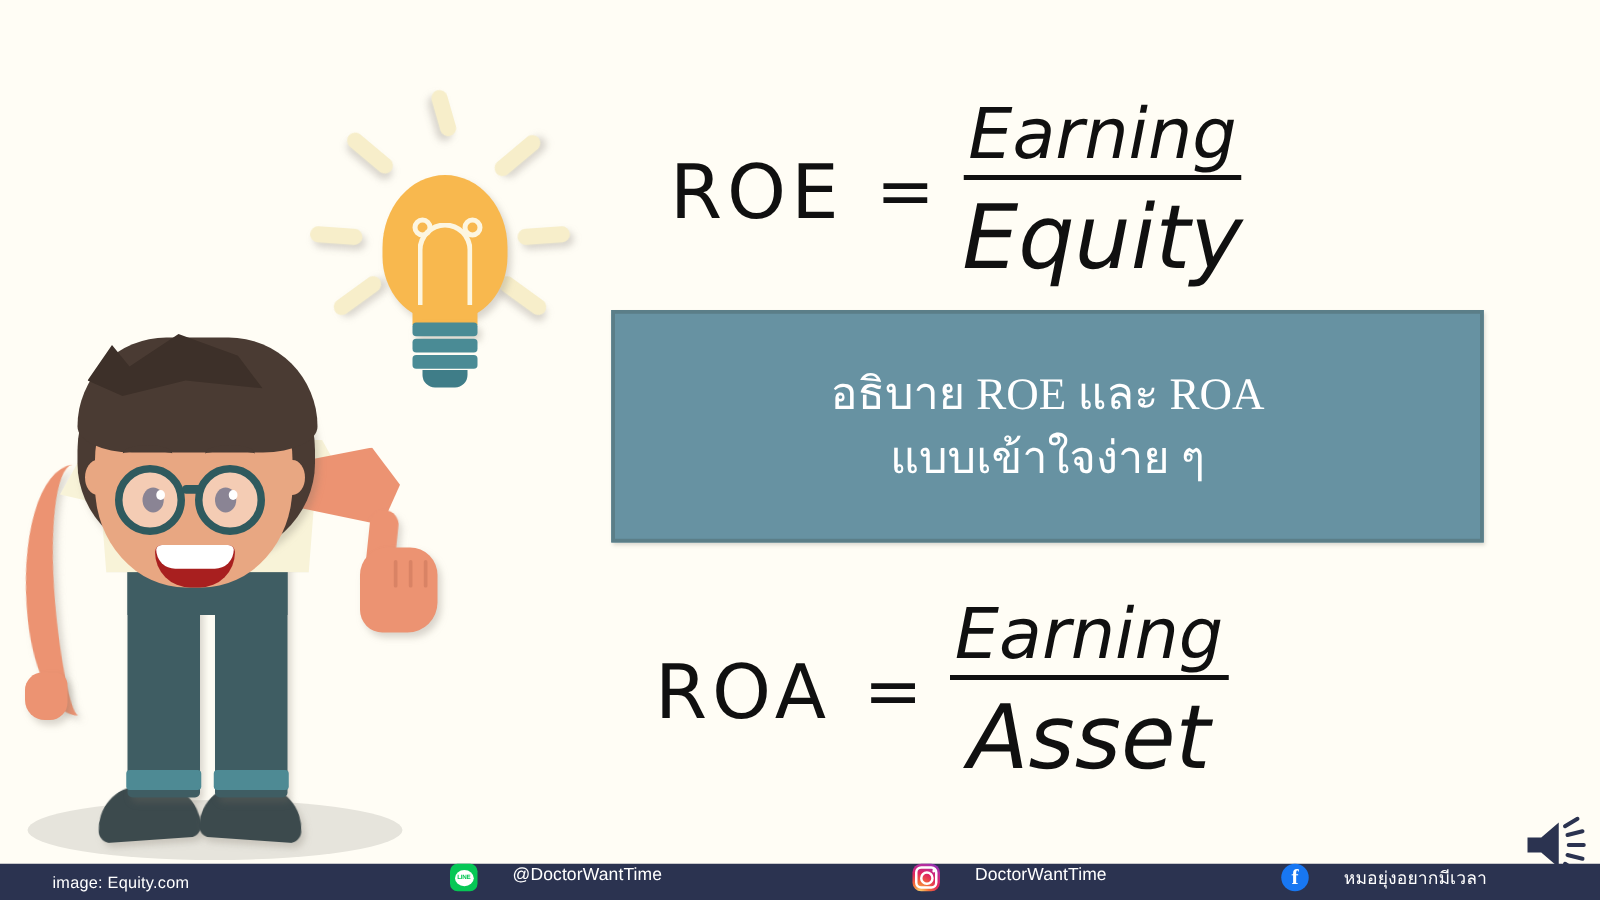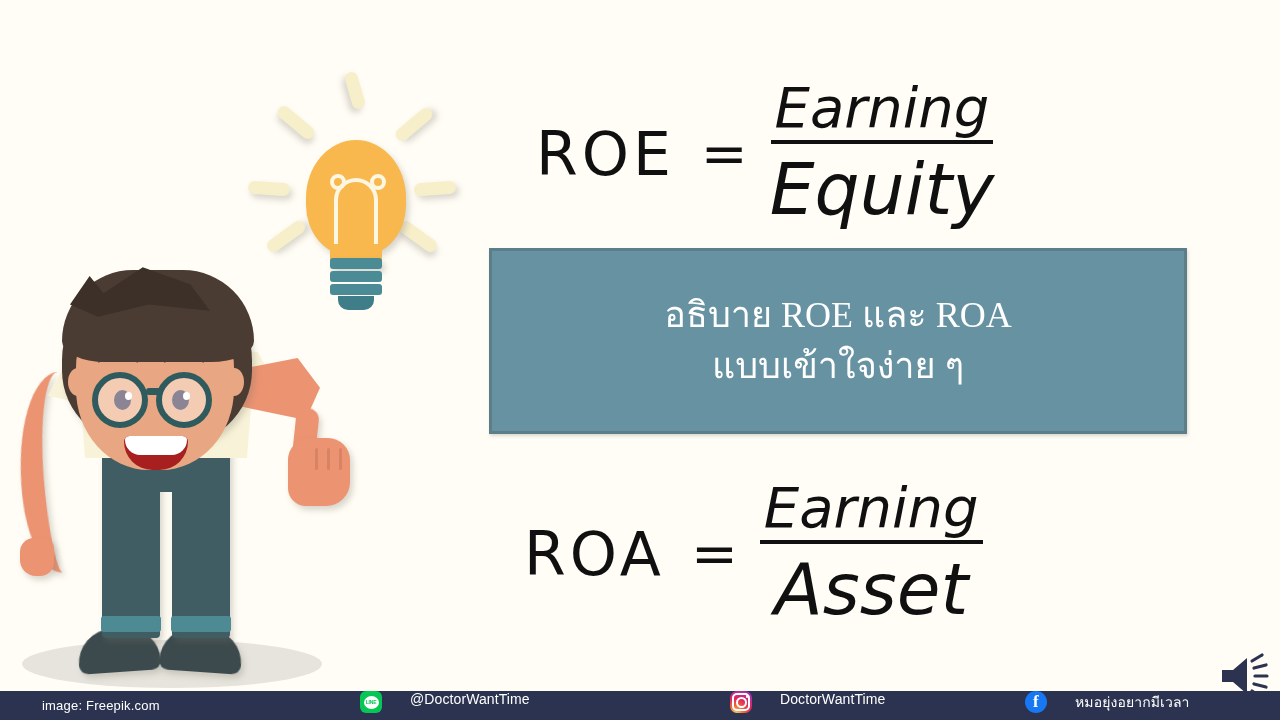--- a/index.html
+++ b/index.html
@@ -443,21 +443,21 @@
       <line x1="34" y1="9" x2="44" y2="3"></line>
       <line x1="36" y1="16" x2="48" y2="13"></line>
       <line x1="37" y1="24" x2="49" y2="24"></line>
       <line x1="36" y1="32" x2="48" y2="35"></line>
       <line x1="34" y1="39" x2="43" y2="45"></line>
     </g>
   </svg>
 
   <div id="bottom-bar">
 
-    <div class="credit">image: Freepik.com</div>
+    <div class="credit">image: Equity.com</div>
 
     <div class="social" id="social-line">
       <div class="sic ic-line">
         <div class="bub">LINE</div>
       </div>
       <div>@DoctorWantTime</div>
     </div>
 
     <div class="social" id="social-ig">
       <div class="sic ic-ig">

